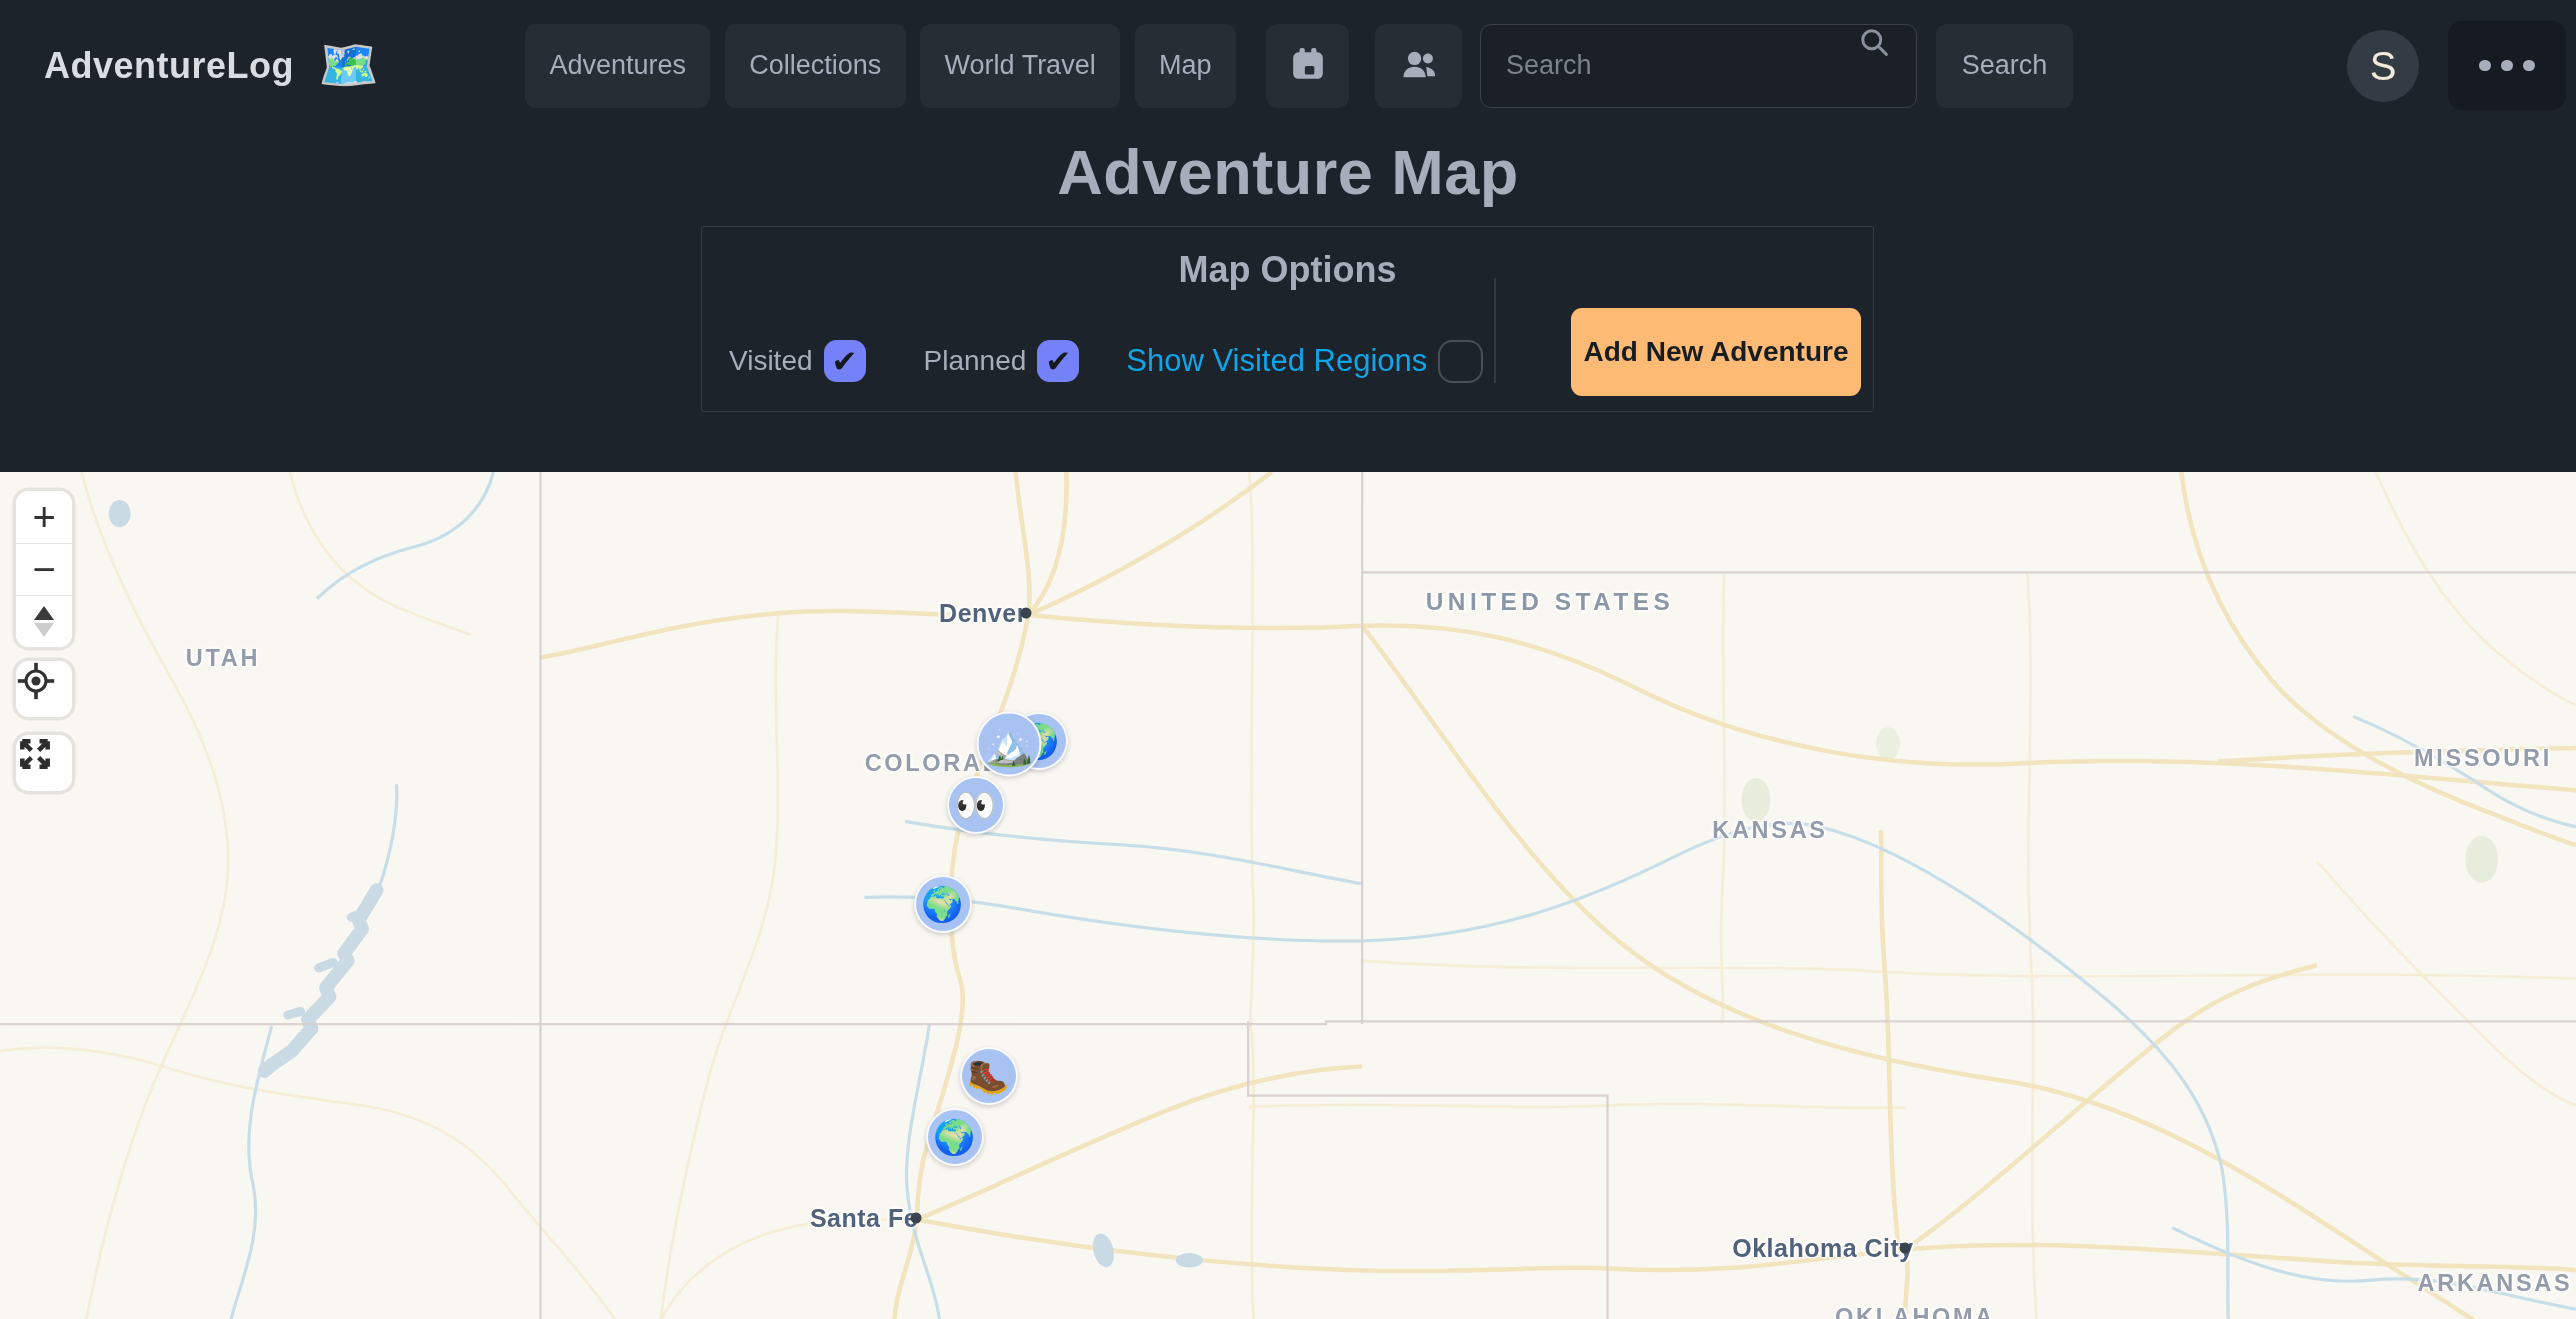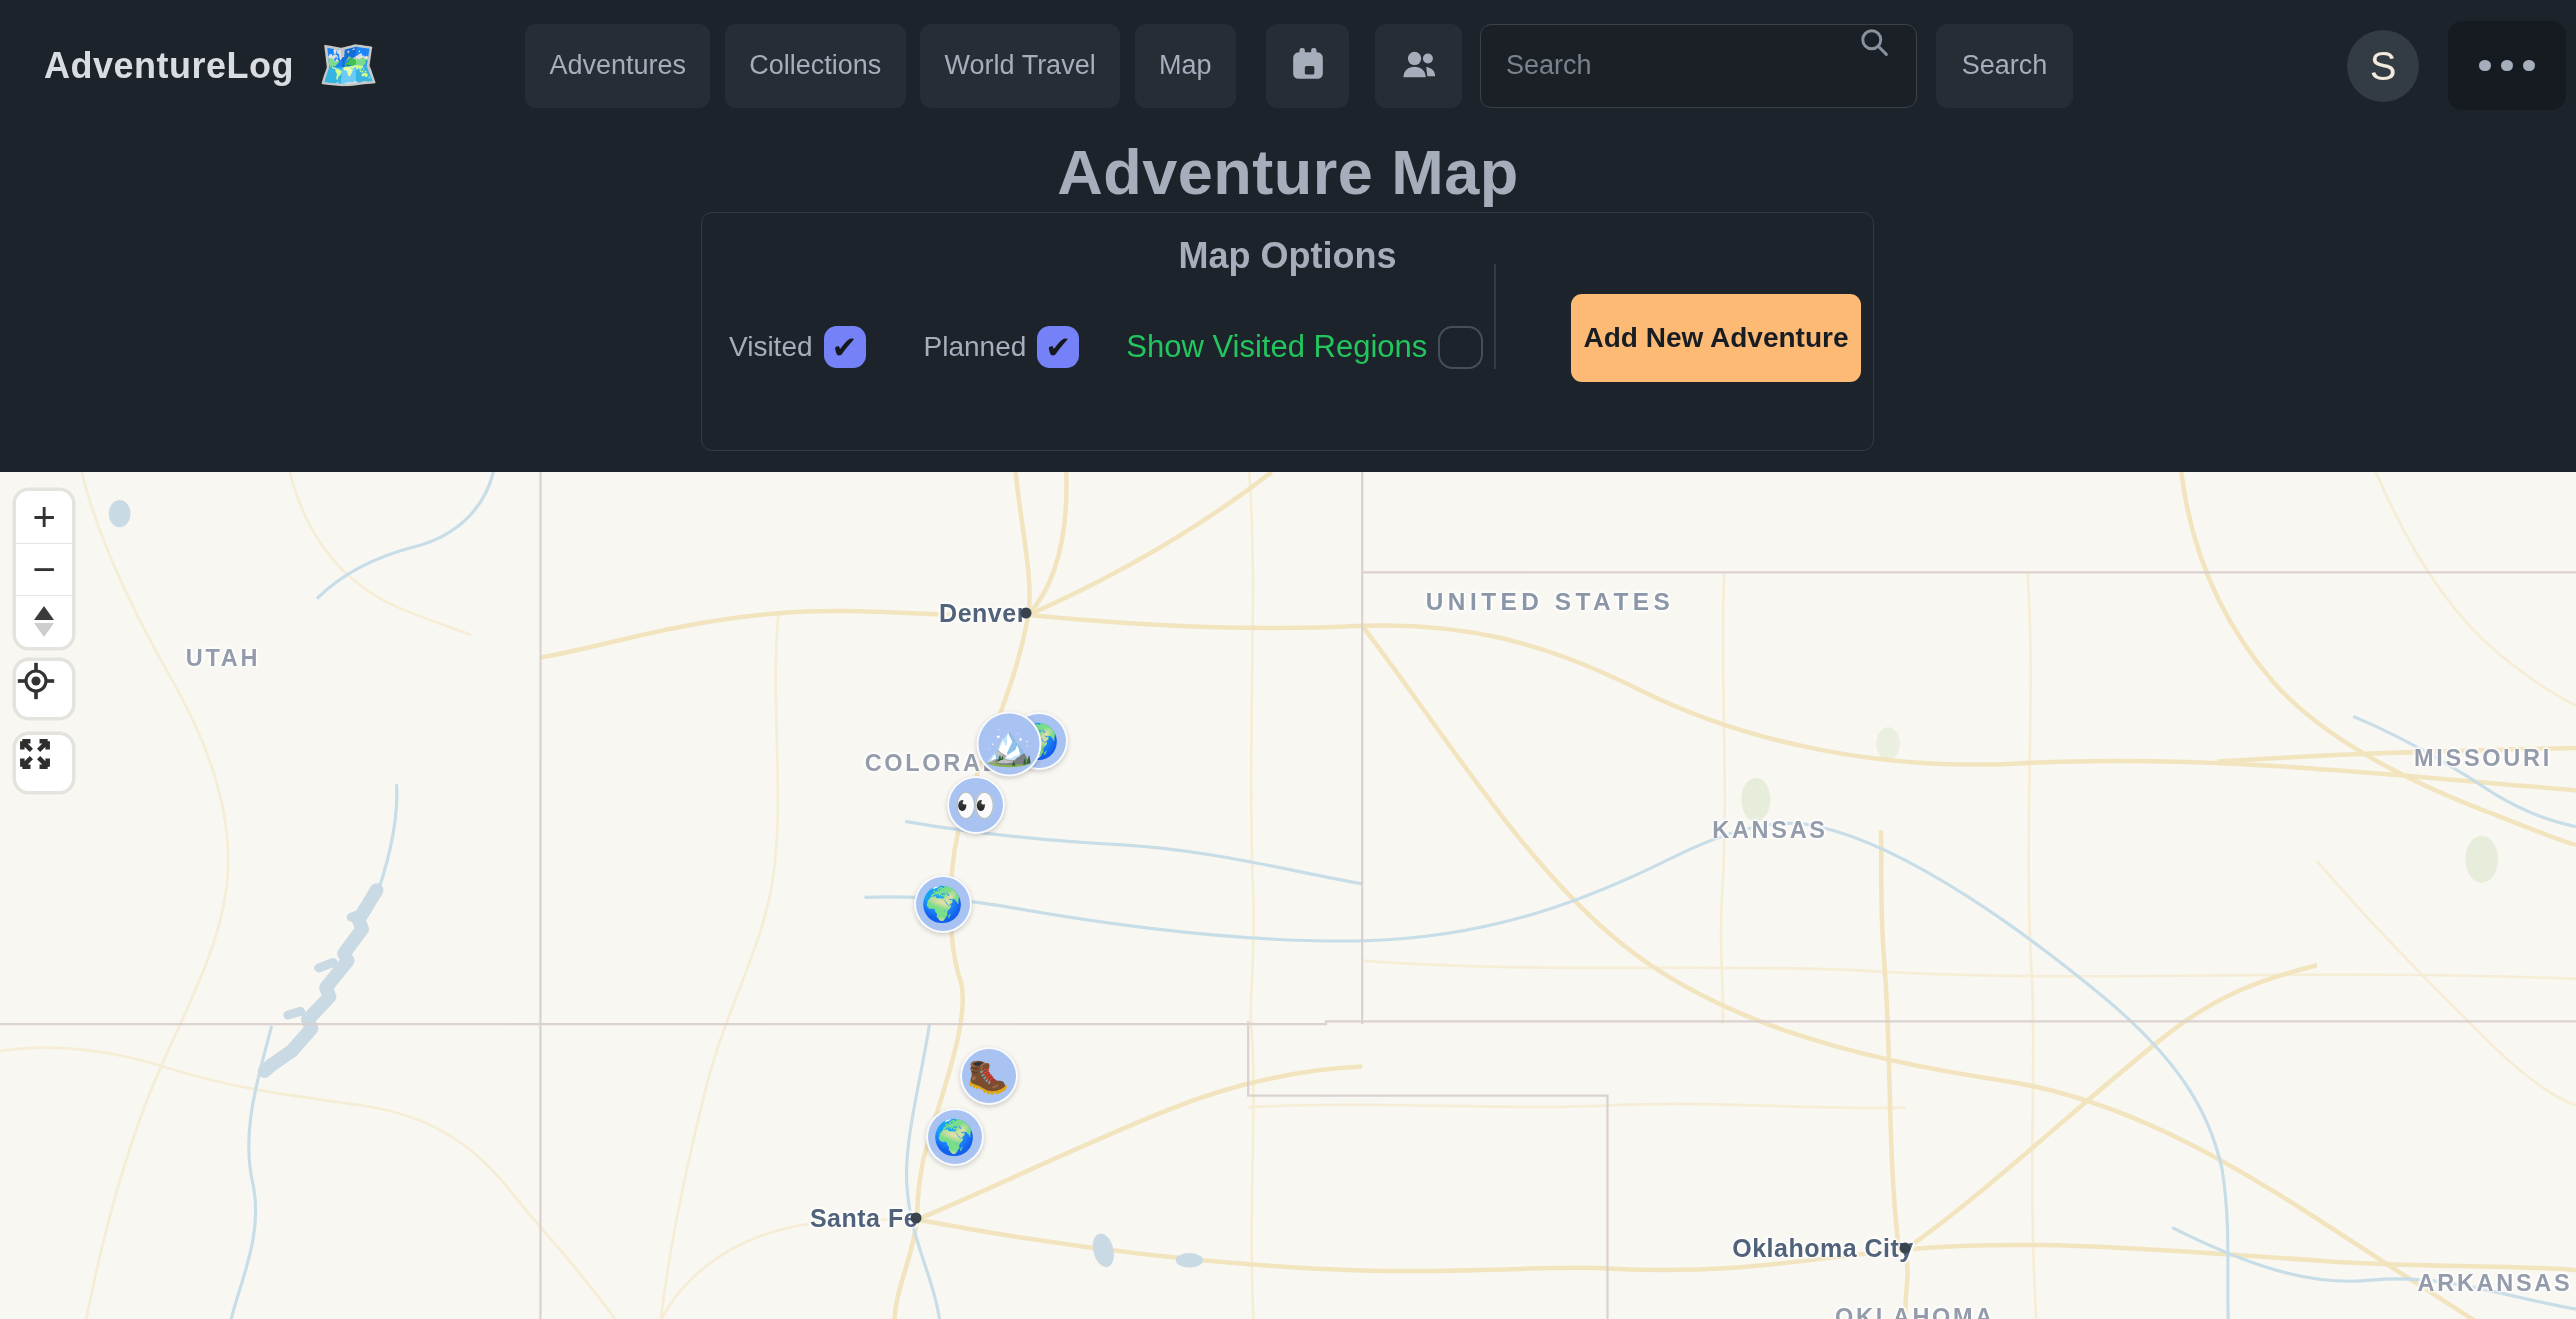--- a/index.html
+++ b/index.html
@@ -27,30 +27,30 @@
   .avatar{position:absolute;left:2347px;top:30px;width:72px;height:72px;border-radius:50%;background:#333B45;
       display:flex;align-items:center;justify-content:center;color:#F3EADC;font-size:40px;cursor:pointer;}
   .more{position:absolute;left:2448px;top:21px;width:118px;height:89px;border-radius:14.5px;background:#161B21;
       border:none;display:flex;align-items:center;justify-content:center;gap:10px;cursor:pointer;}
   .more i{width:11.8px;height:11.8px;border-radius:50%;background:#A6ADBB;display:block;}
 
   .page-title{position:absolute;left:0;top:136px;width:100%;text-align:center;
       font-size:63px;font-weight:800;color:#A6ADBB;letter-spacing:0.5px;}
 
   
-  .card{position:absolute;left:701px;top:212px;width:1173px;height:239px;border:1.8px solid #343B44;
-        border-radius:11px;background:#1D232A;}
+  .card{position:absolute;left:701px;top:226px;width:1173px;height:186px;border:1.8px solid #343B44;
+        border-radius:3px;background:#1D232A;}
   .card-title{position:absolute;left:0;top:22px;width:100%;text-align:center;
         font-size:36px;font-weight:700;color:#A6ADBB;}
   .toggles{position:absolute;left:27px;top:107px;height:54px;display:flex;align-items:center;gap:11px;}
   .toggle{display:flex;align-items:center;gap:11px;}
   .toggle+.toggle{margin-left:47px;}
   .toggle:nth-child(3){margin-left:36px;}
   .toggle-label{font-size:28px;color:#A6ADBB;}
-  .toggle:nth-child(3) .toggle-label{font-size:31px;color:#22c55e;}
+  .toggle:nth-child(3) .toggle-label{font-size:31px;color:#0ea5e9;}
   .box{width:42px;height:42px;border-radius:12.7px;background:#7582F7;display:flex;align-items:center;
        justify-content:center;color:#15191E;font-size:31px;font-weight:700;cursor:pointer;}
   .box.un{background:transparent;border:2.7px solid #464E57;border-radius:14.5px;width:45px;height:43px;}
   .vdivider{position:absolute;left:792px;top:51px;width:1.8px;height:105px;background:#343B44;}
   .addbtn{position:absolute;left:869px;top:81px;width:290px;height:88px;border:none;border-radius:11px;
       background:#fdba74;color:#181D23;font-size:28px;font-weight:700;cursor:pointer;}
 
   
   .map{position:absolute;left:0;top:472px;width:2576px;height:848px;background:#F9F7F1;overflow:hidden;}
   .map svg{position:absolute;left:0;top:0;}

